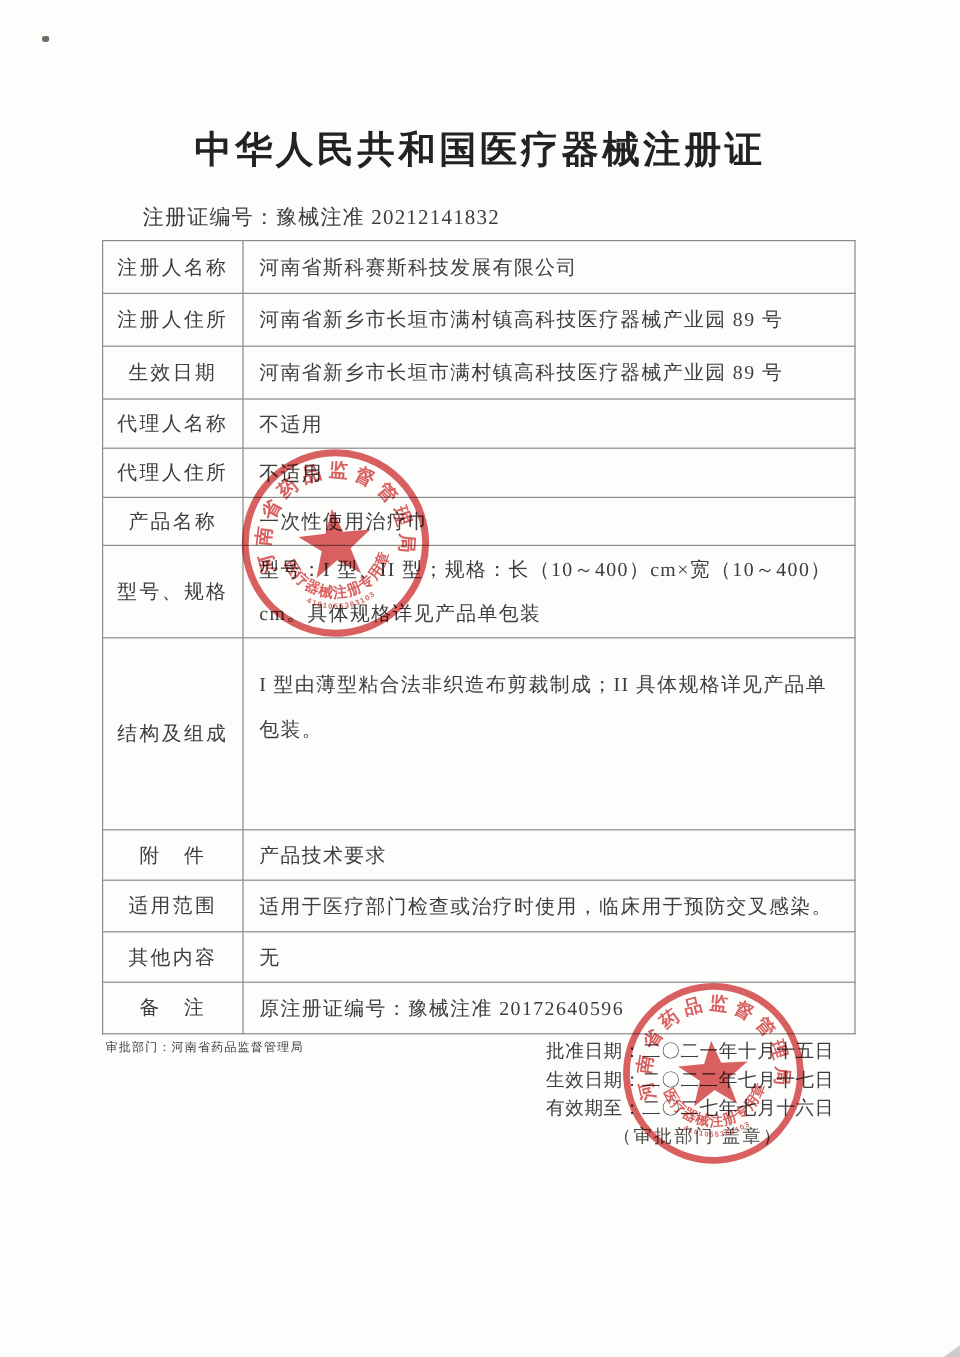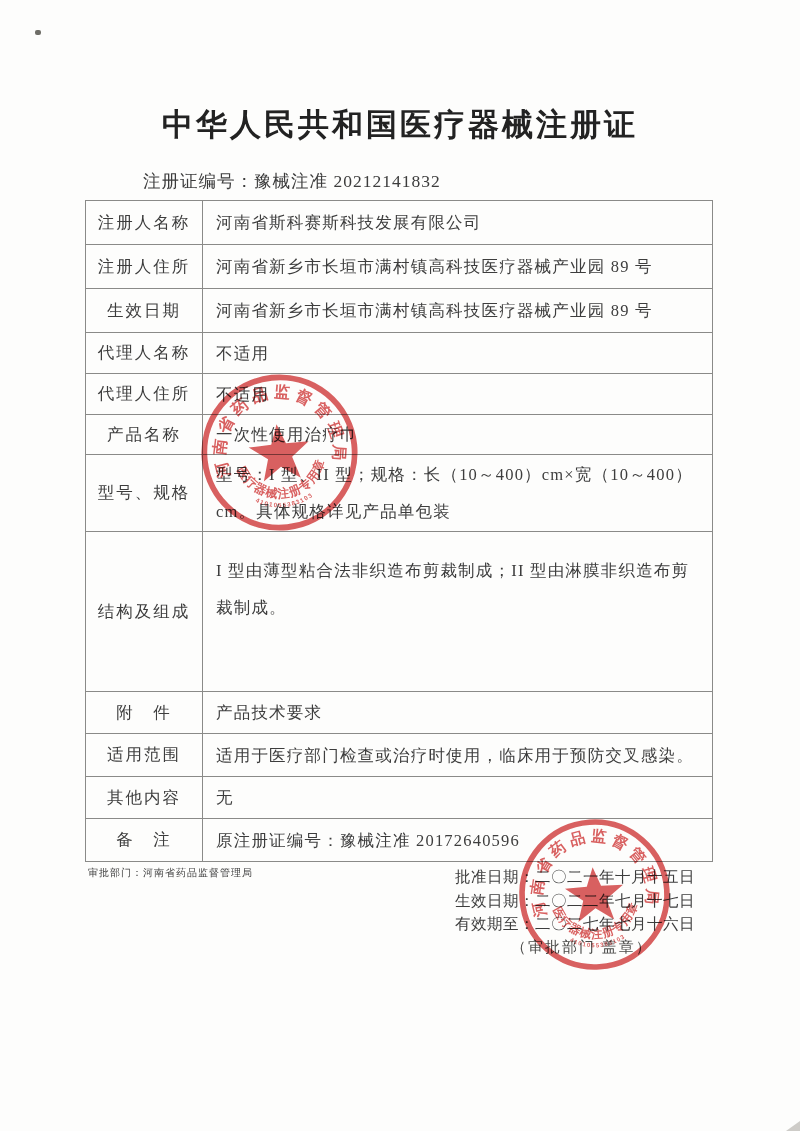--- a/index.html
+++ b/index.html
@@ -5,21 +5,21 @@
   html,body{margin:0;padding:0;background:#e8e8e8;}
   .page{position:relative;width:800px;height:1131px;margin:0 auto;background:#fdfdfc;
         font-family:"Liberation Serif", serif;color:#3a3a3a;overflow:hidden;}
   .speck{position:absolute;left:35px;top:30px;width:6px;height:5px;background:#55544c;
          border-radius:2px;opacity:.85;}
   .corner-mark{position:absolute;right:0;bottom:0;width:14px;height:10px;background:#b9b7b2;
          clip-path:polygon(100% 0,100% 100%,0 100%);opacity:.7;}
   .title{position:absolute;top:104px;left:0;right:0;text-align:center;
          font-family:"Liberation Sans", sans-serif;font-size:31px;font-weight:bold;
          letter-spacing:3px;color:#222;}
-  .cert-no{position:absolute;top:169px;left:119px;font-size:17.5px;letter-spacing:1px;color:#3c3c3c;margin-left:24px;}
+  .cert-no{position:absolute;top:169px;left:119px;font-size:17.5px;letter-spacing:1px;color:#3c3c3c;}
   table.cert{position:absolute;top:200px;left:85px;width:628px;border-collapse:collapse;table-layout:fixed;}
   table.cert td{border:1.4px solid #8a8a88;font-size:16.5px;color:#3d3d3d;overflow:hidden;}
   td.lbl{width:110px;text-align:center;letter-spacing:2px;padding:0 3px;margin-top:16px;}
   td.val{padding:1px 10px 1px 13px;line-height:37px;letter-spacing:1.2px;margin-top:40px;}
   tr.structure td.val{padding-bottom:46px;}
   .approval{position:absolute;top:866px;left:88px;font-size:10px;letter-spacing:1px;color:#3d3d3d;}
   .dates{position:absolute;top:865px;left:455px;font-size:15.5px;line-height:23.5px;
          letter-spacing:.5px;color:#3d3d3d;}
   .seal-note{position:absolute;top:938px;left:511px;font-size:15px;letter-spacing:2px;color:#4a4a48;}
   .stamp{position:absolute;mix-blend-mode:multiply;opacity:.93;}
@@ -70,21 +70,21 @@
     <tr style="height:30px">
       <td class="lbl">产品名称</td>
       <td class="val">一次性使用治疗巾</td>
     </tr>
     <tr style="height:76px">
       <td class="lbl">型号、规格</td>
       <td class="val">型号：I 型、II 型；规格：长（10～400）cm×宽（10～400）cm。具体规格详见产品单包装</td>
     </tr>
     <tr class="structure" style="height:160px">
       <td class="lbl">结构及组成</td>
-      <td class="val">I 型由薄型粘合法非织造布剪裁制成；II 型由淋膜非织造布剪裁制成。</td>
+      <td class="val">I 型由薄型粘合法非织造布剪裁制成；II 具体规格详见产品单包装。</td>
     </tr>
     <tr style="height:42px">
       <td class="lbl">附　件</td>
       <td class="val">产品技术要求</td>
     </tr>
     <tr style="height:43px">
       <td class="lbl">适用范围</td>
       <td class="val">适用于医疗部门检查或治疗时使用，临床用于预防交叉感染。</td>
     </tr>
     <tr style="height:42px">

